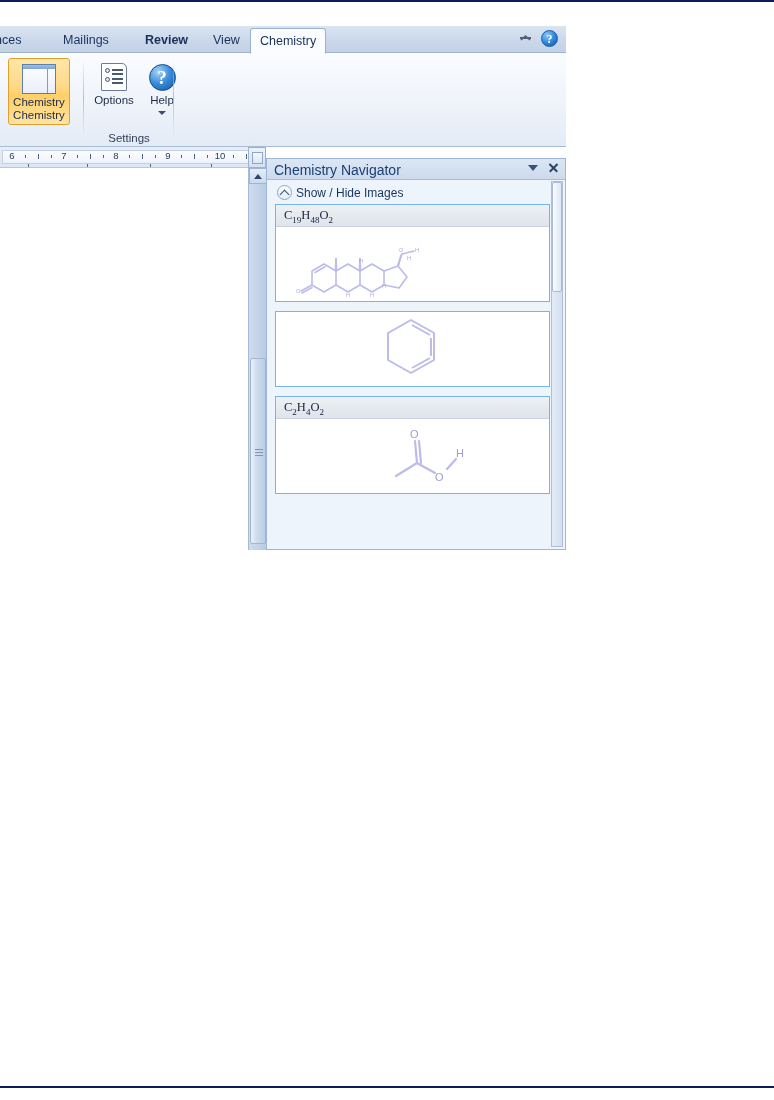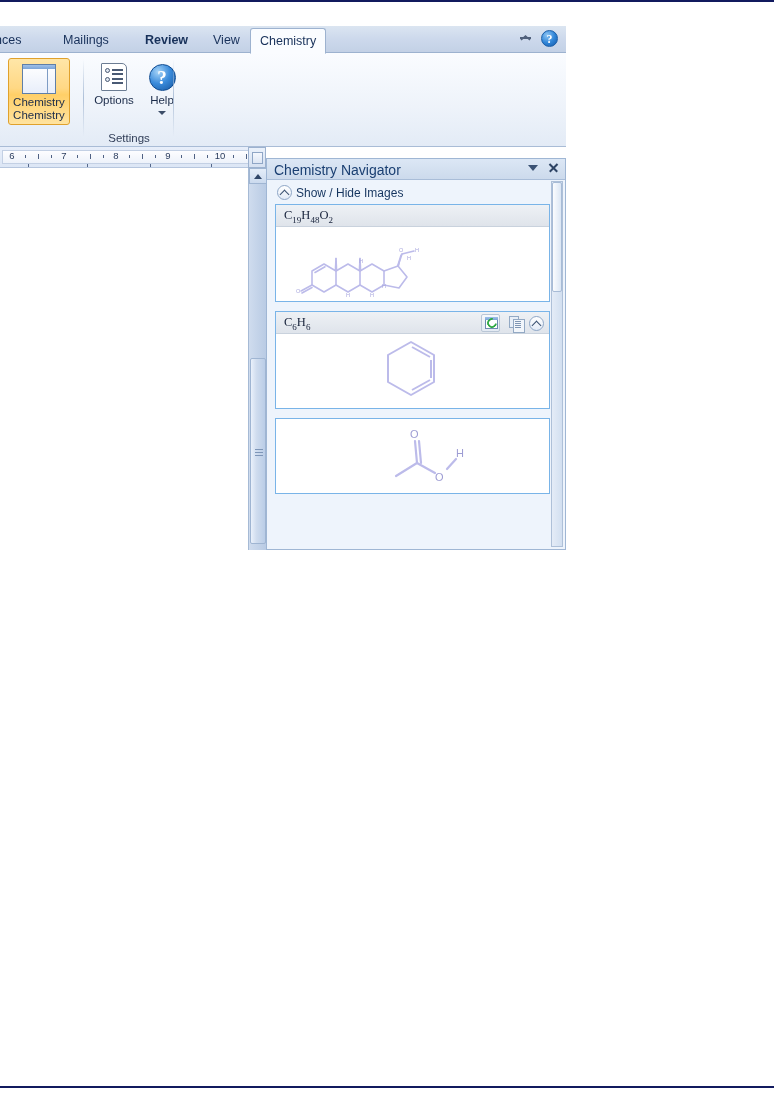--- a/index.html
+++ b/index.html
@@ -535,51 +535,38 @@
               <text x="83" y="36">H</text>
               <text x="70" y="70">H</text>
               <text x="94" y="70">H</text>
               <text x="106" y="61">H</text>
             </g>
           </svg>
         </div>
       </div>
 
       <div class="card">
-        <div class="card-head">
-          <div class="card-formula">
-            <span>C<sub>6</sub>H<sub>6</sub></span>
-          </div>
-          <div class="card-tools">
-            <div class="tool">
-              <span class="ico-window-refresh"></span>
-            </div>
-            <div class="tool flat">
-              <span class="ico-copy">
-                  <i></i>
-                </span>
-            </div>
-            <div class="circ-btn">
-                <span class="chv"></span>
-              </div>
-          </div>
-        </div>
         <div class="card-body">
           <svg width="271" height="73" viewBox="0 0 271 73" aria-hidden="true">
             <g fill="none" stroke="#bcbbea" stroke-width="2" stroke-linejoin="round">
               <polygon points="135,8 158,21 158,48 135,61 112,48 112,21"></polygon>
               <path d="M136,13 L154,23"></path>
               <path d="M155,26 L155,44"></path>
               <path d="M136,56 L154,46"></path>
             </g>
           </svg>
         </div>
       </div>
 
       <div class="card">
+        <div class="card-head">
+          <div class="card-formula">
+            <span>C<sub>2</sub>H<sub>4</sub>O<sub>2</sub></span>
+          </div>
+        </div>
         <div class="card-body">
           <svg width="271" height="73" viewBox="0 0 271 73" aria-hidden="true">
             <g fill="none" stroke="#bcbbea" stroke-width="2.2" stroke-linecap="round">
               <path d="M120,57 L141,44"></path>
               <path d="M141,44 L139,22"></path>
               <path d="M145,44 L143,22"></path>
               <path d="M141,44 L159,54"></path>
               <path d="M171,50 L180,40"></path>
             </g>
             <g font-family="Liberation Sans, sans-serif" font-size="11" fill="#9e9dd4">

